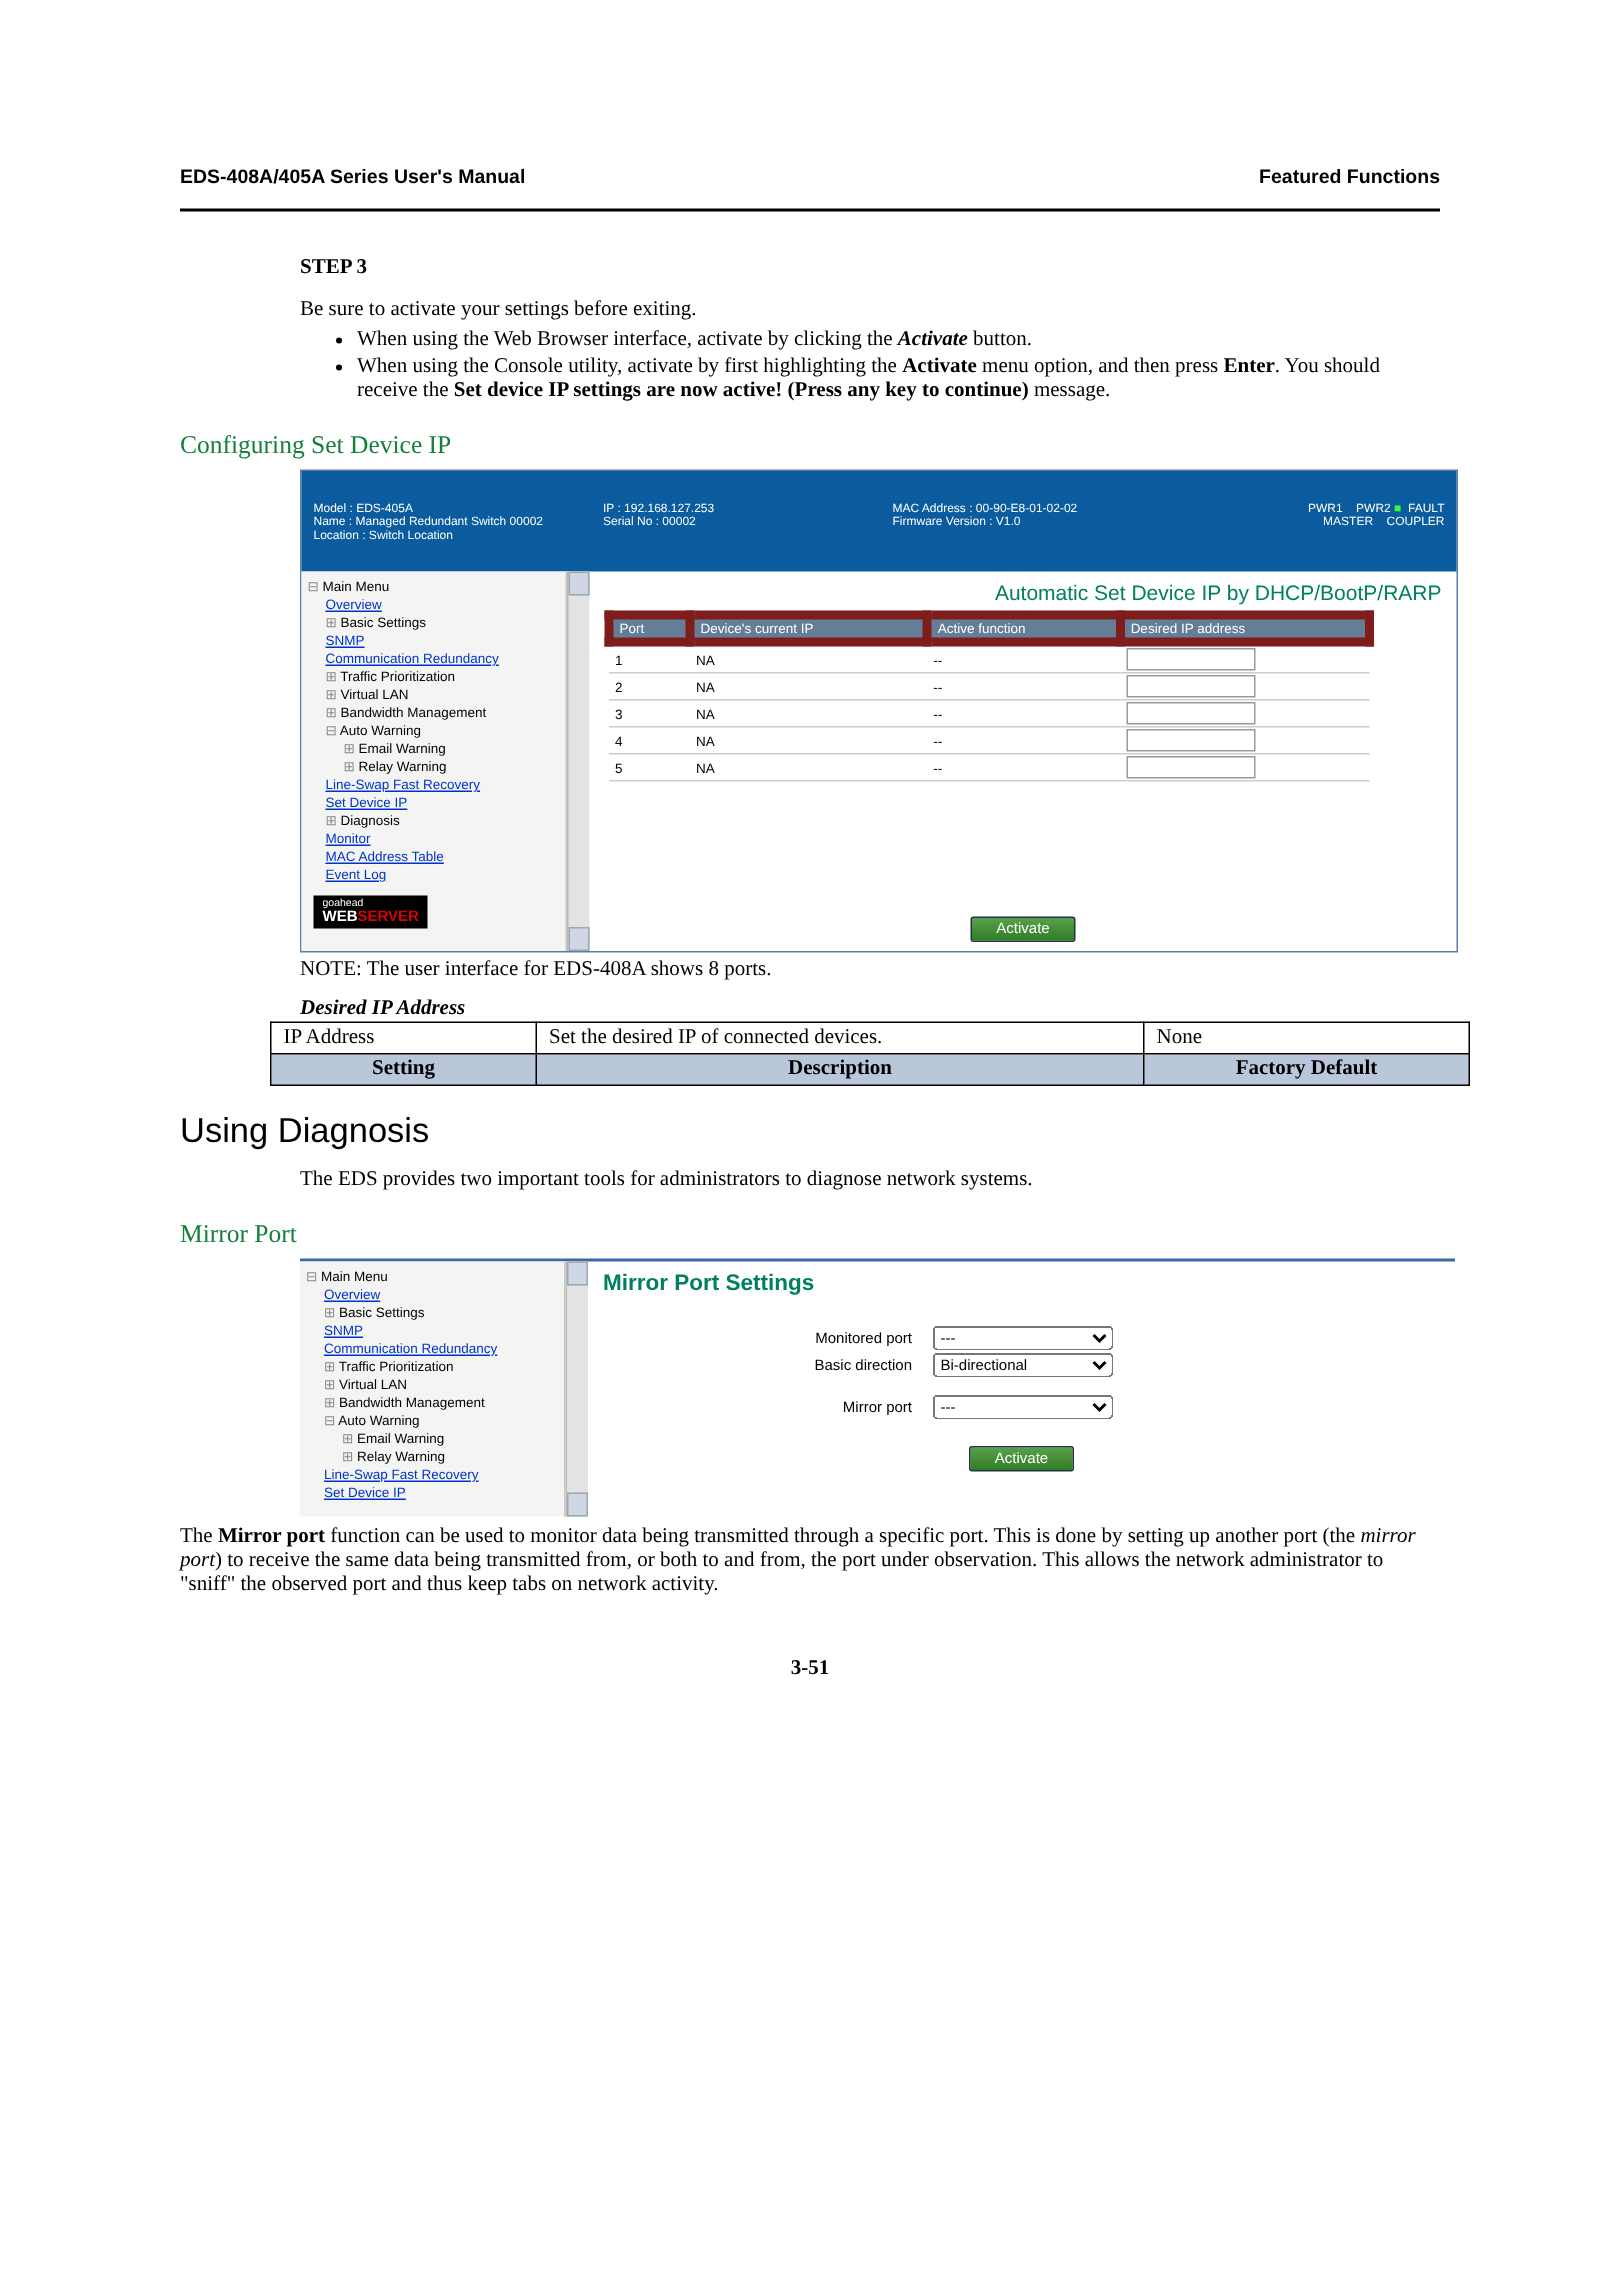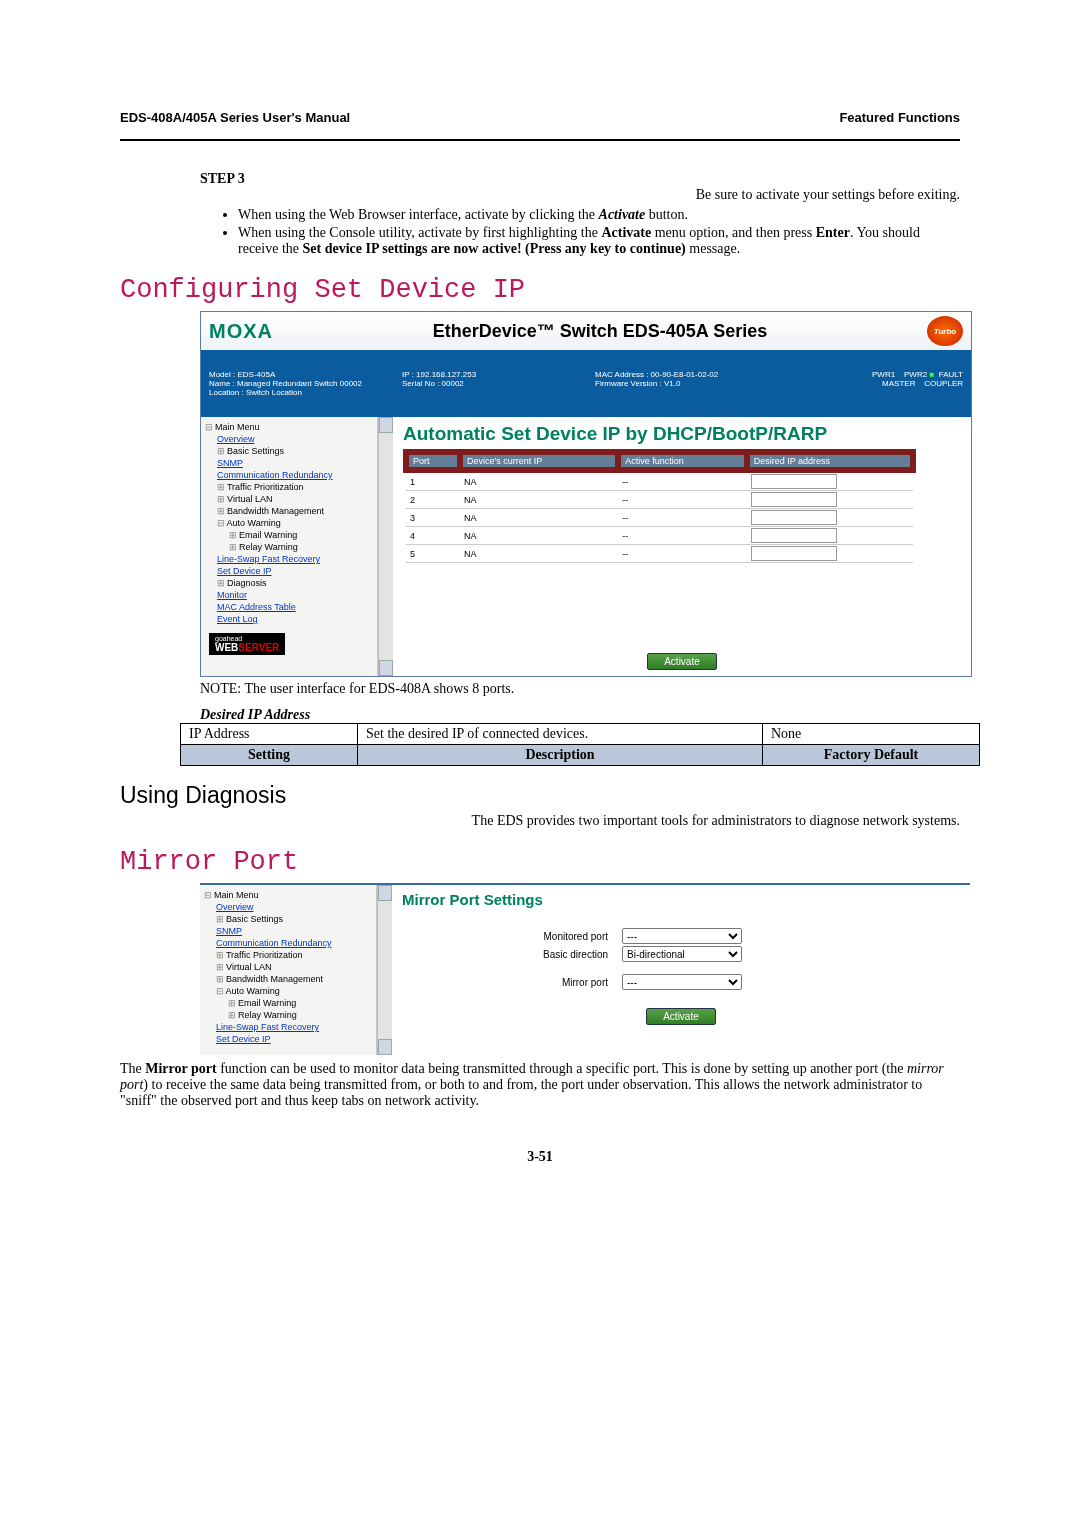--- a/index.html
+++ b/index.html
@@ -23,34 +23,33 @@
     margin-bottom: 30px;
   }
   .step {
     font-weight: bold;
     margin-left: 80px;
     margin-top: 6px;
     font-family: "Times New Roman", serif;
   }
   .body-text {
     margin-left: 80px;
-    margin-top: 0;
-    text-align: right;
+    margin-top: 12px;
   }
   ul.bullets {
     margin: 4px 0 4px 100px;
     padding-left: 18px;
   }
   ul.bullets li { margin-bottom: 2px; }
   h2.config {
-    font-family: Liberation Mono, monospace;
+    font-family: Liberation Serif, serif;
     font-weight: normal;
-    font-size: 27px;
+    font-size: 17px;
     margin: 18px 0 6px 0;
-    color: #be185d;
+    color: #15803d;
   }
   h1.diag {
     font-family: Arial, sans-serif;
     font-weight: normal;
     font-size: 23px;
     margin: 16px 0 4px 0;
   }
   .screenshot1 {
     margin-left: 80px;
     width: 770px;
@@ -96,21 +95,21 @@
   .nav .item { padding: 1px 0 1px 12px; white-space: nowrap; }
   .nav .root { padding-left: 0; }
   .nav .sub { padding-left: 24px; }
   .nav .link { color: #0033cc; text-decoration: underline; }
   .nav .plus::before { content: "⊞ "; color:#888; }
   .nav .minus::before { content: "⊟ "; color:#888; }
   .content1 {
     flex: 1;
     padding: 6px 10px;
   }
-  .ctitle { color: #008060; font-weight: bold; font-size: 19px; }
+  .ctitle { color: #008060; font-weight: normal; font-size: 14px; text-align: right; }
   table.ip {
     border-collapse: collapse;
     font-size: 9px;
     margin-top: 4px;
     width: 92%;
   }
   table.ip th {
     background: #637e96;
     color: #fff;
     border: 6px solid #7f1d1d;
@@ -197,25 +196,20 @@
     <span>When using the Web Browser interface, activate by clicking the </span><b><i>Activate</i></b><span> button.</span>
   </li>
   <li>
     <span>When using the Console utility, activate by first highlighting the </span><b>Activate</b><span> menu option, and then press </span><b>Enter</b><span>. You should receive the </span><b>Set device IP settings are now active! (Press any key to continue)</b><span> message.</span>
   </li>
 </ul>
 
 <h2 class="config">Configuring Set Device IP</h2>
 
 <div class="screenshot1">
-  <div class="ss-top">
-    <span class="moxa">MOXA</span>
-    <span class="etherd">EtherDevice™ Switch EDS-405A Series</span>
-    <span class="turbo">Turbo</span>
-  </div>
   <div class="ss-info">
     <div class="col">
       <div>Model : EDS-405A</div>
       <div>Name : Managed Redundant Switch 00002</div>
       <div>Location : Switch Location</div>
     </div>
     <div class="col">
       <div>IP : 192.168.127.253</div>
       <div>Serial No : 00002</div>
     </div>

